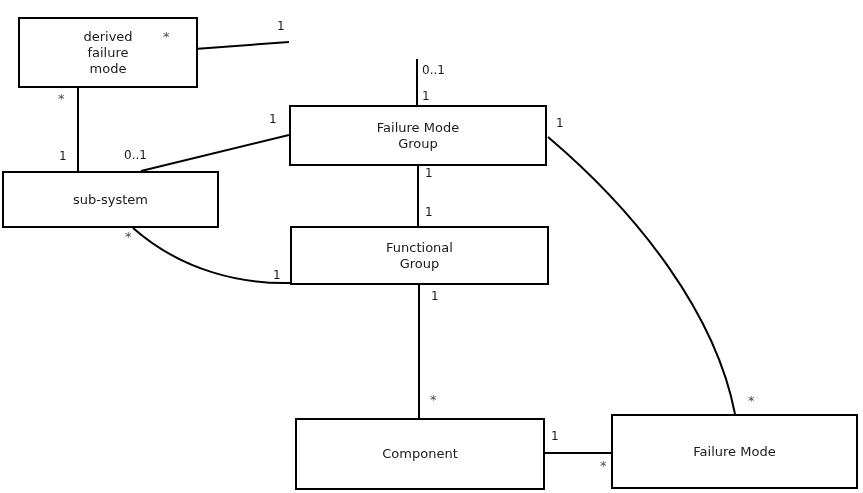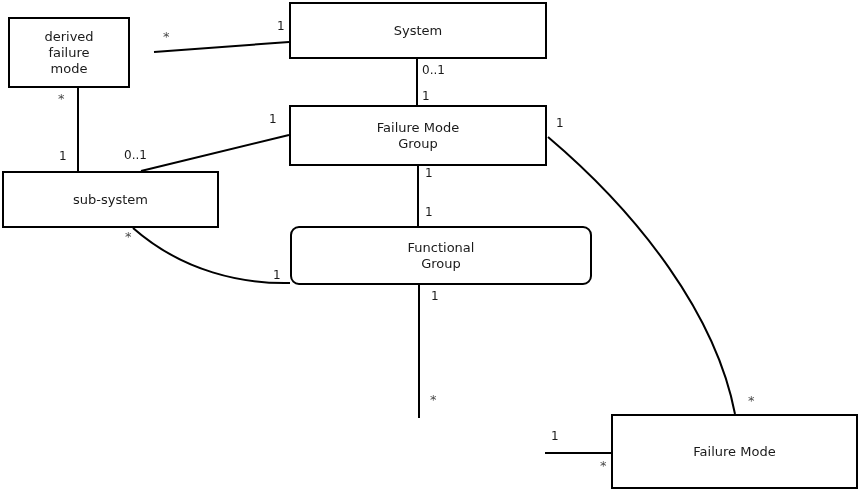--- a/index.html
+++ b/index.html
@@ -72,44 +72,44 @@
 
     <path d="M 548 137 C 640 215 716 315 735 414" stroke="#000" stroke-width="2" fill="none"></path>
 
     <path d="M 133 228 C 183 272 243 284 290 283" stroke="#000" stroke-width="2" fill="none"></path>
 
     <path d="M 419 285 L 419 418" stroke="#000" stroke-width="2" fill="none"></path>
 
     <path d="M 545 453 L 611 453" stroke="#000" stroke-width="2" fill="none"></path>
   </svg>
 
-  <div class="uml-box" style="left:8px; top:17px; width:122px; height:71px;">
+  <div class="uml-box" style="left:18px; top:17px; width:180px; height:71px;">
     <span class="box-label">derived
 failure
 mode</span>
   </div>
 
-  <div class="uml-box" style="left:289px; top:2px; width:258px; height:57px;">
-    <span class="box-label">System</span>
-  </div>
 
   <div class="uml-box" style="left:289px; top:105px; width:258px; height:61px;">
     <span class="box-label">Failure Mode
 Group</span>
   </div>
 
   <div class="uml-box" style="left:2px; top:171px; width:217px; height:57px;">
     <span class="box-label">sub-system</span>
   </div>
 
-  <div class="uml-box" style="left:290px; top:226px; width:302px; height:59px;border-radius:9px;">
+  <div class="uml-box" style="left:290px; top:226px; width:259px; height:59px;">
     <span class="box-label">Functional
 Group</span>
   </div>
 
+  <div class="uml-box" style="left:295px; top:418px; width:250px; height:72px;">
+    <span class="box-label">Component</span>
+  </div>
 
   <div class="uml-box" style="left:611px; top:414px; width:247px; height:75px;">
     <span class="box-label">Failure Mode</span>
   </div>
 
   <span class="mult star" style="left:163px; top:31px;">*</span>
   <span class="mult" style="left:277px; top:20px;">1</span>
   <span class="mult" style="left:422px; top:64px;">0..1</span>
   <span class="mult" style="left:422px; top:90px;">1</span>
   <span class="mult star" style="left:58px; top:93px;">*</span>

